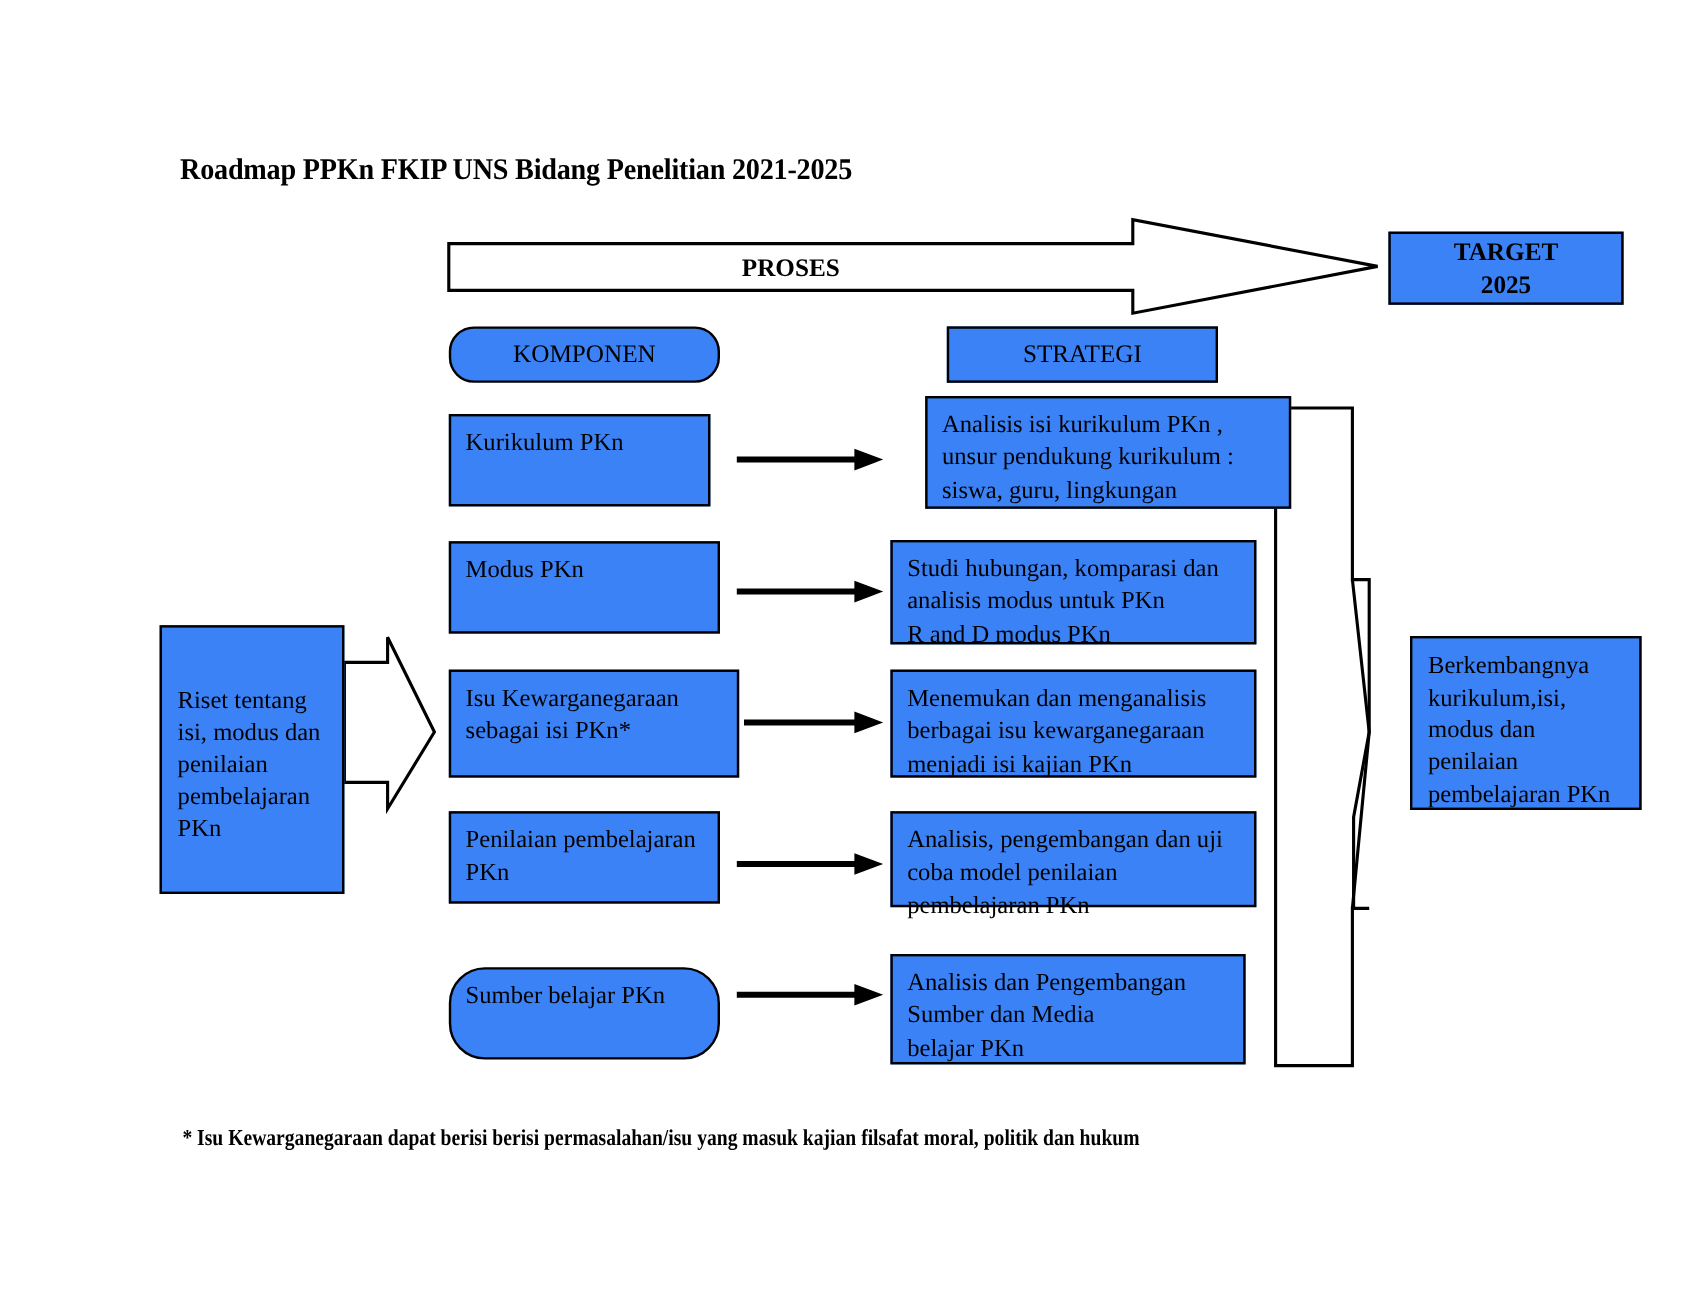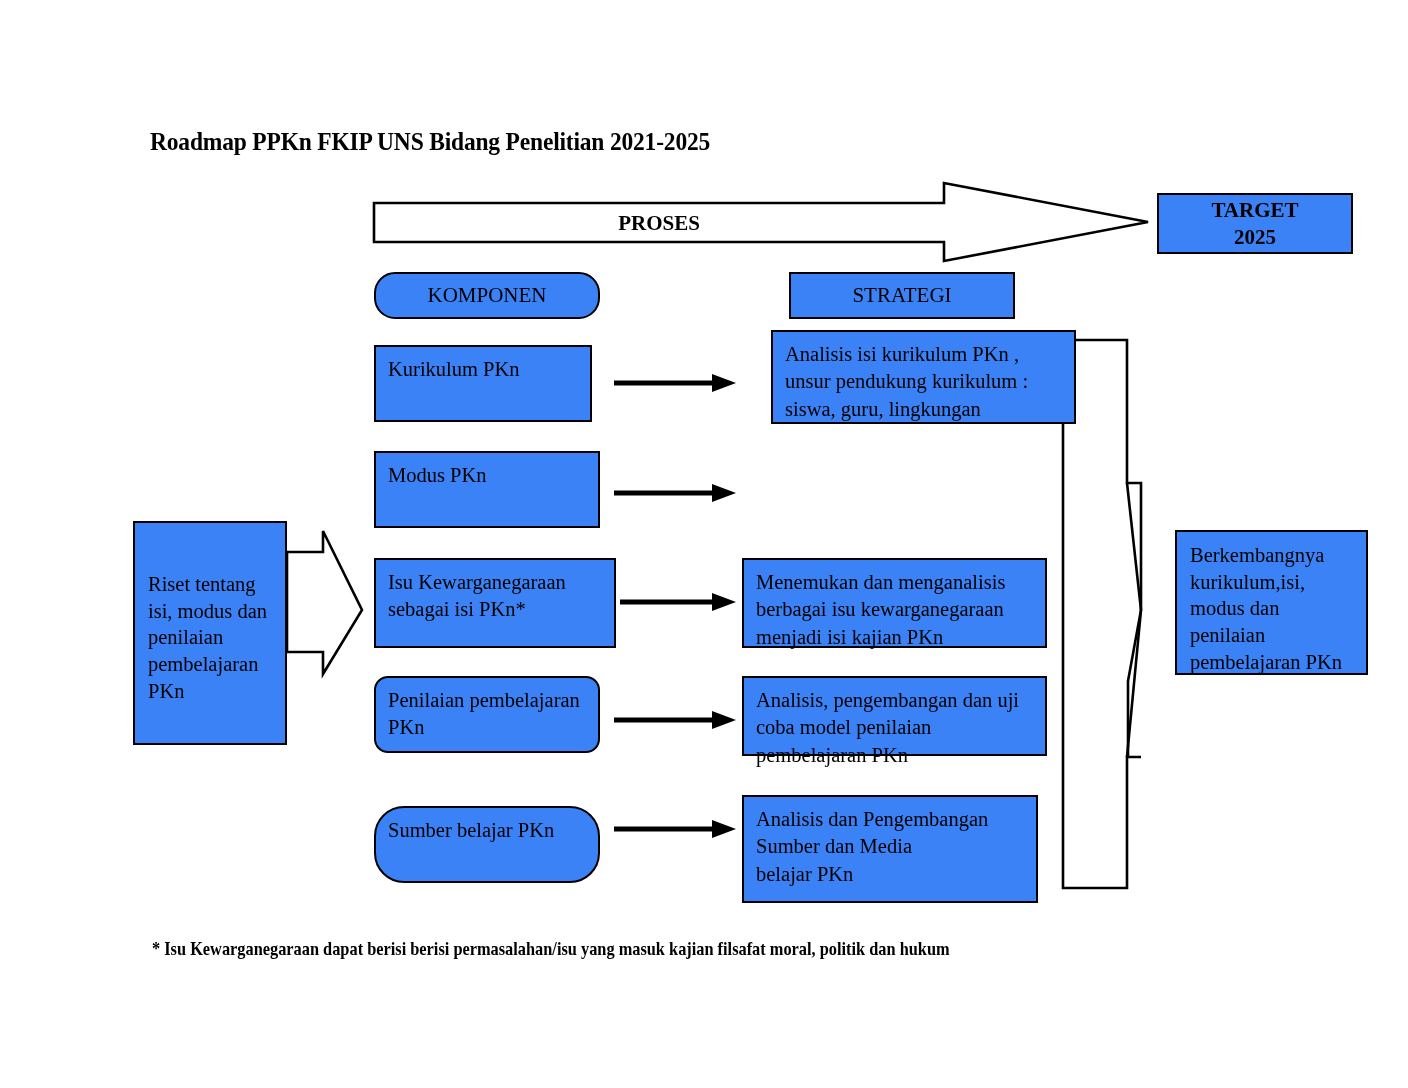--- a/index.html
+++ b/index.html
@@ -155,48 +155,53 @@
   </div>
 
   <div class="abs box" style="left:374px; top:558px; width:242px; height:90px;">
     <div class="box-text body-text">Isu Kewarganegaraan sebagai isi PKn*</div>
   </div>
 
   <div class="abs box" style="left:374px; top:451px; width:226px; height:77px;">
     <div class="box-text body-text">Modus PKn</div>
   </div>
 
-  <div class="abs box" style="left:374px; top:676px; width:226px; height:77px;border-radius:14px;">
+  <div class="abs box" style="left:374px; top:676px; width:226px; height:77px;">
     <div class="box-text body-text">Penilaian pembelajaran PKn</div>
   </div>
 
   <div class="abs box" style="left:374px; top:806px; width:226px; height:77px;border-radius:30px;">
     <div class="box-text body-text">Sumber belajar PKn</div>
   </div>
 
   <div class="abs box" style="left:742px; top:330px; width:305px; height:94px;margin-left:29px;">
     <div class="box-text body-text" style="white-space:pre-line;">Analisis isi kurikulum PKn ,
 unsur pendukung  kurikulum :
 siswa, guru, lingkungan</div>
   </div>
 
+  <div class="abs box" style="left:742px; top:450px; width:305px; height:87px;">
+    <div class="box-text body-text" style="white-space:pre-line;">Studi hubungan, komparasi dan
+analisis modus untuk PKn
+R and D modus PKn</div>
+  </div>
 
   <div class="abs box" style="left:742px; top:558px; width:305px; height:90px;">
     <div class="box-text body-text" style="white-space:pre-line;">Menemukan dan menganalisis
 berbagai isu kewarganegaraan
 menjadi isi kajian PKn</div>
   </div>
 
   <div class="abs box" style="left:742px; top:676px; width:305px; height:80px;">
     <div class="box-text body-text" style="white-space:pre-line;">Analisis, pengembangan dan uji
 coba model penilaian
 pembelajaran PKn</div>
   </div>
 
-  <div class="abs box" style="left:742px; top:795px; width:296px; height:108px;">
+  <div class="abs box" style="left:742px; top:795px; width:296px; height:92px;">
     <div class="box-text body-text" style="white-space:pre-line;">Analisis dan Pengembangan
 Sumber  dan Media
 belajar PKn</div>
   </div>
 
   <div class="abs box" style="left:1175px; top:530px; width:193px; height:145px;">
     <div class="body-text" style="padding:10px 8px 0 13px; line-height:1.30;">Berkembangnya kurikulum,isi, modus dan penilaian pembelajaran PKn</div>
   </div>
 
   <div class="abs" id="footnote">* Isu Kewarganegaraan dapat berisi berisi permasalahan/isu  yang masuk kajian filsafat moral, politik dan hukum</div>

